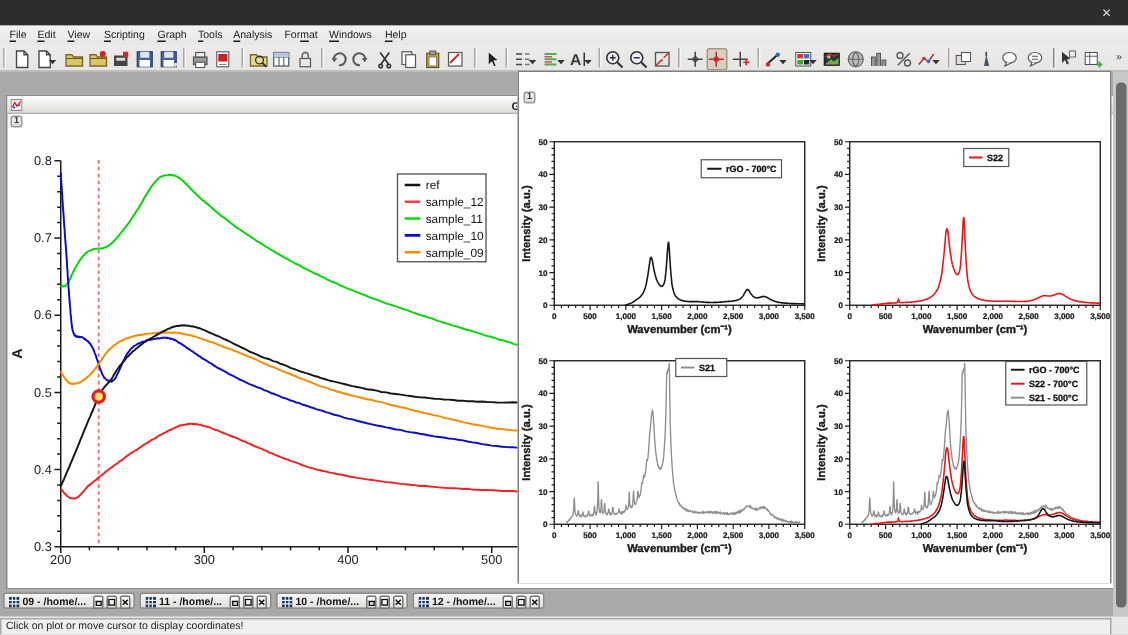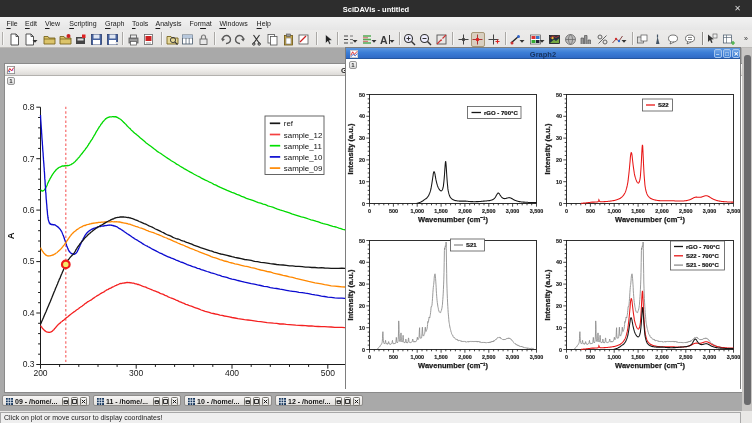--- a/index.html
+++ b/index.html
@@ -27,21 +27,20 @@
 .tab .btns{position:absolute;right:2px;top:1px;display:flex;gap:1.5px}
 .tab .b{width:7.5px;height:8.5px;background:linear-gradient(#fbfbfa,#e4e2df);border:1px solid #77756f;border-radius:1.5px;font-size:6px;font-weight:bold;text-align:center;line-height:7.5px;color:#000}
 #statusbar{position:absolute;left:0;top:411px;width:752px;height:12px;background:#e9e8e6}
 #statusbar .fld{filter:grayscale(1);position:absolute;left:0px;top:0.5px;width:741px;height:11px;border:1px solid #aaa8a5;border-bottom:none;font-size:7px;color:#222;padding-left:3px;line-height:10.5px;background:#f0efed}
 .sep{position:absolute;top:2px;width:1px;height:13px;background:#c2c0bd;box-shadow:1px 0 0 #f6f6f5}
 .ticon{position:absolute;top:2.5px;width:13px;height:13px}
 svg text{filter:grayscale(1)}
 
 </style></head><body>
 <div id="titlebar">
-    <div class="t">SciDAVis - untitled</div>
     <div class="x">✕</div>
   </div>
 <div id="menubar">
 <span style="left:6.4px"><u>F</u>ile</span>
 <span style="left:25px"><u>E</u>dit</span>
 <span style="left:45px"><u>V</u>iew</span>
 <span style="left:69.3px"><u>S</u>cripting</span>
 <span style="left:105px"><u>G</u>raph</span>
 <span style="left:132px"><u>T</u>ools</span>
 <span style="left:155.5px"><u>A</u>nalysis</span>
@@ -311,31 +310,20 @@
         <rect x="0.5" y="0.5" width="9" height="9" fill="#fff" stroke="#888"></rect>
         <path d="M1.5 7 L3.5 3 L5.5 6 L8.5 2" stroke="#d22" stroke-width="1.2" fill="none"></path>
         <circle cx="3" cy="7" r="1" fill="#36c"></circle>
         <circle cx="7" cy="5" r="1" fill="#a3c"></circle>
       </svg>
       <span class="ttl">Graph1</span>
     </div>
 <div id="lyr1">1</div>
 </div>
 <div id="win2">
-<div class="tb">
-<svg class="abs" style="left:4px;top:1.5px" width="8" height="8" viewBox="0 0 9 9">
-        <rect x="0.5" y="0.5" width="8" height="8" fill="#fff" stroke="#ccc"></rect>
-        <path d="M1 6 L3 2 L5 5 L8 1.5" stroke="#d22" stroke-width="1" fill="none"></path>
-        <path d="M1 7.5 L3.5 5 L6 6.5 L8 4" stroke="#35b" stroke-width="1" fill="none"></path>
-      </svg>
-<span class="ttl">Graph2</span>
-<div class="abs" style="left:367.5px;top:0.5px;width:8.5px;height:9px;background:linear-gradient(#71a5e6,#3c7dd2);border:1px solid #a6c6ee;border-radius:2px;color:#fff;font-size:6px;font-weight:bold;text-align:center;line-height:8px">–</div>
-<div class="abs" style="left:376.7px;top:0.5px;width:8.5px;height:9px;background:linear-gradient(#71a5e6,#3c7dd2);border:1px solid #a6c6ee;border-radius:2px;color:#fff;font-size:6px;font-weight:bold;text-align:center;line-height:8px">□</div>
-<div class="abs" style="left:385.9px;top:0.5px;width:8.5px;height:9px;background:linear-gradient(#71a5e6,#3c7dd2);border:1px solid #a6c6ee;border-radius:2px;color:#fff;font-size:6px;font-weight:bold;text-align:center;line-height:8px">✕</div>
-</div>
 <div class="abs" style="left:0;top:10.5px;width:394px;height:330px;background:#fff"></div>
 <svg width="394" height="330" viewBox="0 0 394 330" style="position:absolute;left:0;top:11px">
 <rect x="23.5" y="35.5" width="167.0" height="109.0" fill="none" stroke="#1a1a1a" stroke-width="0.9"></rect>
 <path d="M20.3 144.5 H23.5 M21.7 140.1 H23.5 M21.7 135.8 H23.5 M21.7 131.4 H23.5 M21.7 127.1 H23.5 M20.3 122.7 H23.5 M21.7 118.3 H23.5 M21.7 114.0 H23.5 M21.7 109.6 H23.5 M21.7 105.3 H23.5 M20.3 100.9 H23.5 M21.7 96.5 H23.5 M21.7 92.2 H23.5 M21.7 87.8 H23.5 M21.7 83.5 H23.5 M20.3 79.1 H23.5 M21.7 74.7 H23.5 M21.7 70.4 H23.5 M21.7 66.0 H23.5 M21.7 61.7 H23.5 M20.3 57.3 H23.5 M21.7 52.9 H23.5 M21.7 48.6 H23.5 M21.7 44.2 H23.5 M21.7 39.9 H23.5 M20.3 35.5 H23.5 M23.5 144.5 V147.7 M28.3 144.5 V146.3 M33.0 144.5 V146.3 M37.8 144.5 V146.3 M42.6 144.5 V146.3 M47.4 144.5 V147.7 M52.1 144.5 V146.3 M56.9 144.5 V146.3 M61.7 144.5 V146.3 M66.4 144.5 V146.3 M71.2 144.5 V147.7 M76.0 144.5 V146.3 M80.8 144.5 V146.3 M85.5 144.5 V146.3 M90.3 144.5 V146.3 M95.1 144.5 V147.7 M99.8 144.5 V146.3 M104.6 144.5 V146.3 M109.4 144.5 V146.3 M114.2 144.5 V146.3 M118.9 144.5 V147.7 M123.7 144.5 V146.3 M128.5 144.5 V146.3 M133.2 144.5 V146.3 M138.0 144.5 V146.3 M142.8 144.5 V147.7 M147.6 144.5 V146.3 M152.3 144.5 V146.3 M157.1 144.5 V146.3 M161.9 144.5 V146.3 M166.6 144.5 V147.7 M171.4 144.5 V146.3 M176.2 144.5 V146.3 M181.0 144.5 V146.3 M185.7 144.5 V146.3 M190.5 144.5 V147.7" stroke="#1a1a1a" stroke-width="0.8" fill="none"></path>
 <text x="19.0" y="146.5" text-anchor="end" font-size="5.4" font-weight="bold" fill="#1a1a1a" stroke="#1a1a1a" stroke-width="0.15">0</text>
 <text x="19.0" y="124.7" text-anchor="end" font-size="5.4" font-weight="bold" fill="#1a1a1a" stroke="#1a1a1a" stroke-width="0.15">10</text>
 <text x="19.0" y="102.9" text-anchor="end" font-size="5.4" font-weight="bold" fill="#1a1a1a" stroke="#1a1a1a" stroke-width="0.15">20</text>
 <text x="19.0" y="81.1" text-anchor="end" font-size="5.4" font-weight="bold" fill="#1a1a1a" stroke="#1a1a1a" stroke-width="0.15">30</text>
 <text x="19.0" y="59.3" text-anchor="end" font-size="5.4" font-weight="bold" fill="#1a1a1a" stroke="#1a1a1a" stroke-width="0.15">40</text>
 <text x="19.0" y="37.5" text-anchor="end" font-size="5.4" font-weight="bold" fill="#1a1a1a" stroke="#1a1a1a" stroke-width="0.15">50</text>

